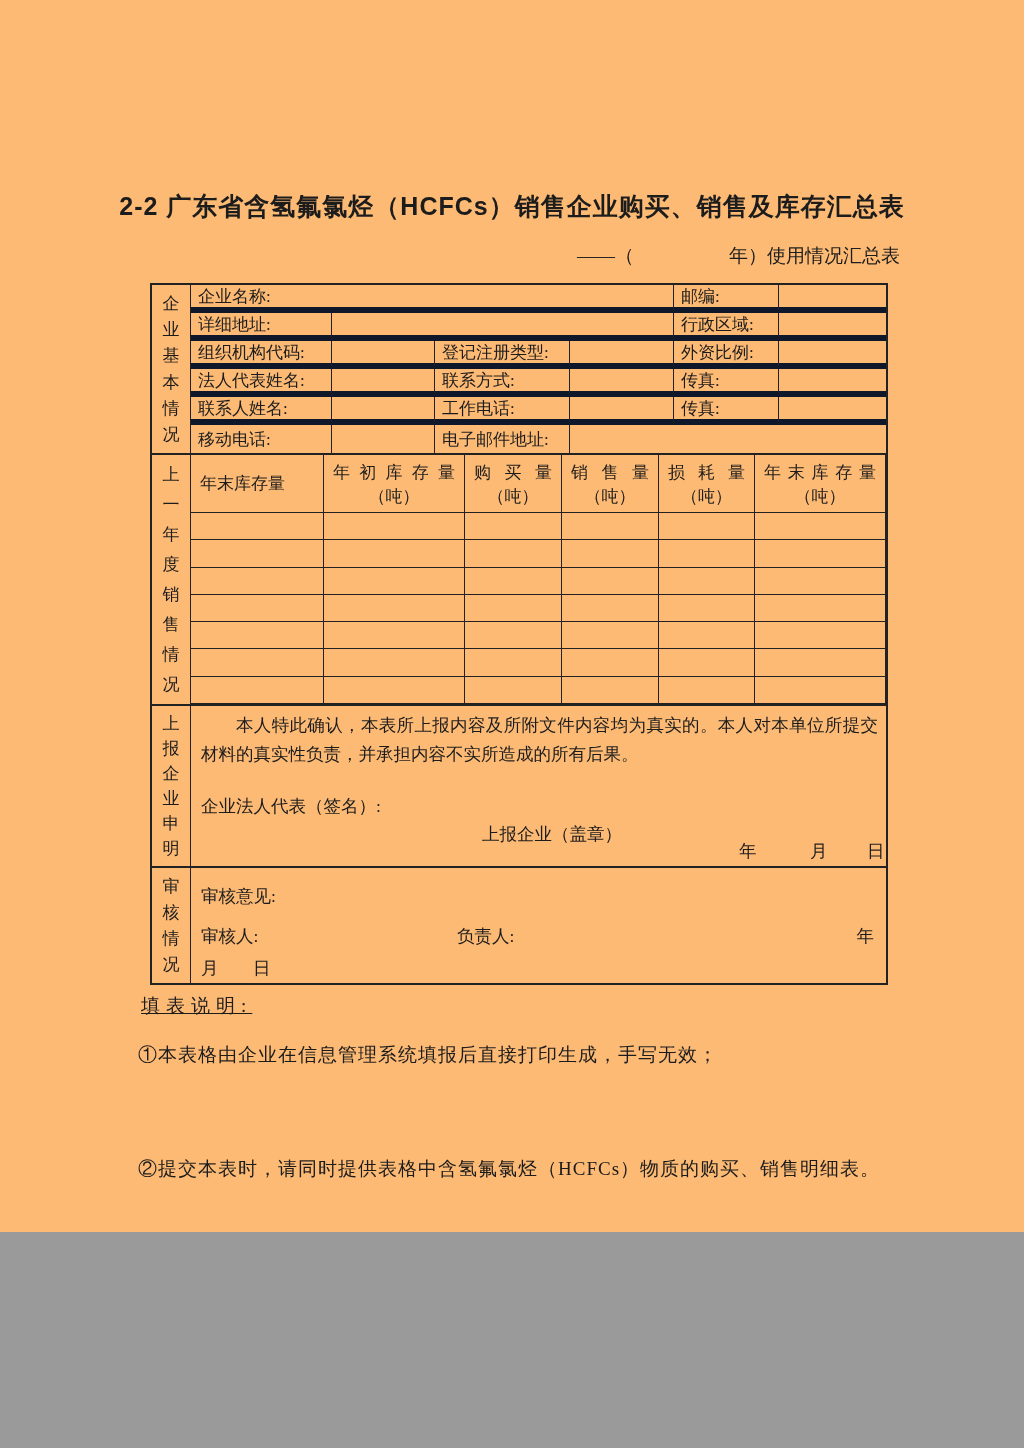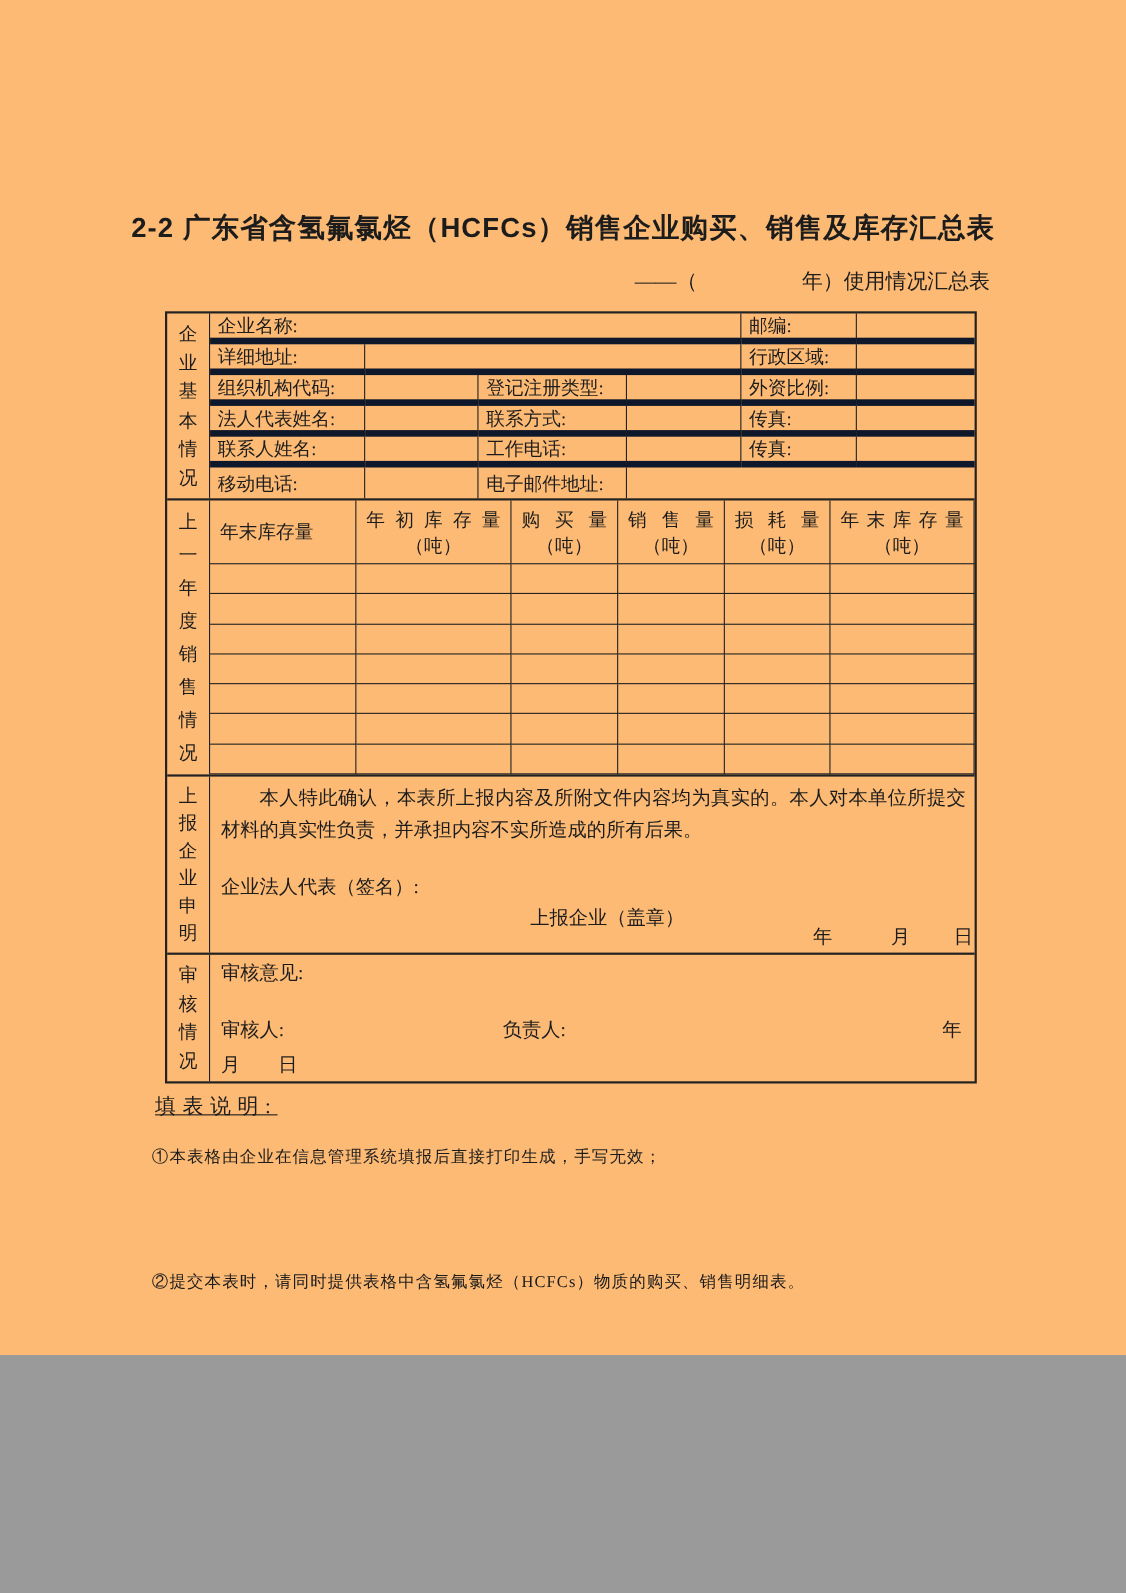--- a/index.html
+++ b/index.html
@@ -68,21 +68,21 @@
   .sc { border-right:1px solid #222; border-bottom:1px solid #222; }
   
   .decl-para {
     position:absolute; top:5px; left:10px; right:8px;
     font-size:17.5px; line-height:29px; text-indent:2em; text-align:justify;
   }
   .decl-sign { position:absolute; top:88px; left:10px; font-size:17.5px; }
   .pos { position:absolute; font-size:17.5px; white-space:nowrap; }
   
   .notes-head { position:absolute; left:141px; top:993px; font-size:19px; letter-spacing:6px;text-decoration:underline; }
-  .note { position:absolute; left:138px; font-size:15px; letter-spacing:1px; white-space:nowrap; }
+  .note { position:absolute; left:138px; font-size:19px; letter-spacing:1px; white-space:nowrap; }
   .note-1 { top:1042px; }
   .note-2 { top:1156px; }
   .page-num {
     position:absolute; left:139px; top:1283px;
     font-size:21px; word-spacing:14px; white-space:pre;
   }
 </style>
 </head>
 <body>
 
@@ -245,21 +245,21 @@
     </div>
 
     <div class="sec sec-review">
       <div class="vlab">
         <span>审</span>
         <span>核</span>
         <span>情</span>
         <span>况</span>
       </div>
       <div class="content">
-        <div class="pos" style="top:4px; left:10px;">审核意见:</div>
+        <div class="pos" style="top:16px; left:10px;">审核意见:</div>
         <div class="pos" style="top:56px; left:10px;">审核人:</div>
         <div class="pos" style="top:56px; left:266px;">负责人:</div>
         <div class="pos" style="top:56px; right:12px;">年</div>
         <div class="pos" style="top:88px; left:10px;">月</div>
         <div class="pos" style="top:88px; left:62px;">日</div>
       </div>
     </div>
 
   </div>
 

